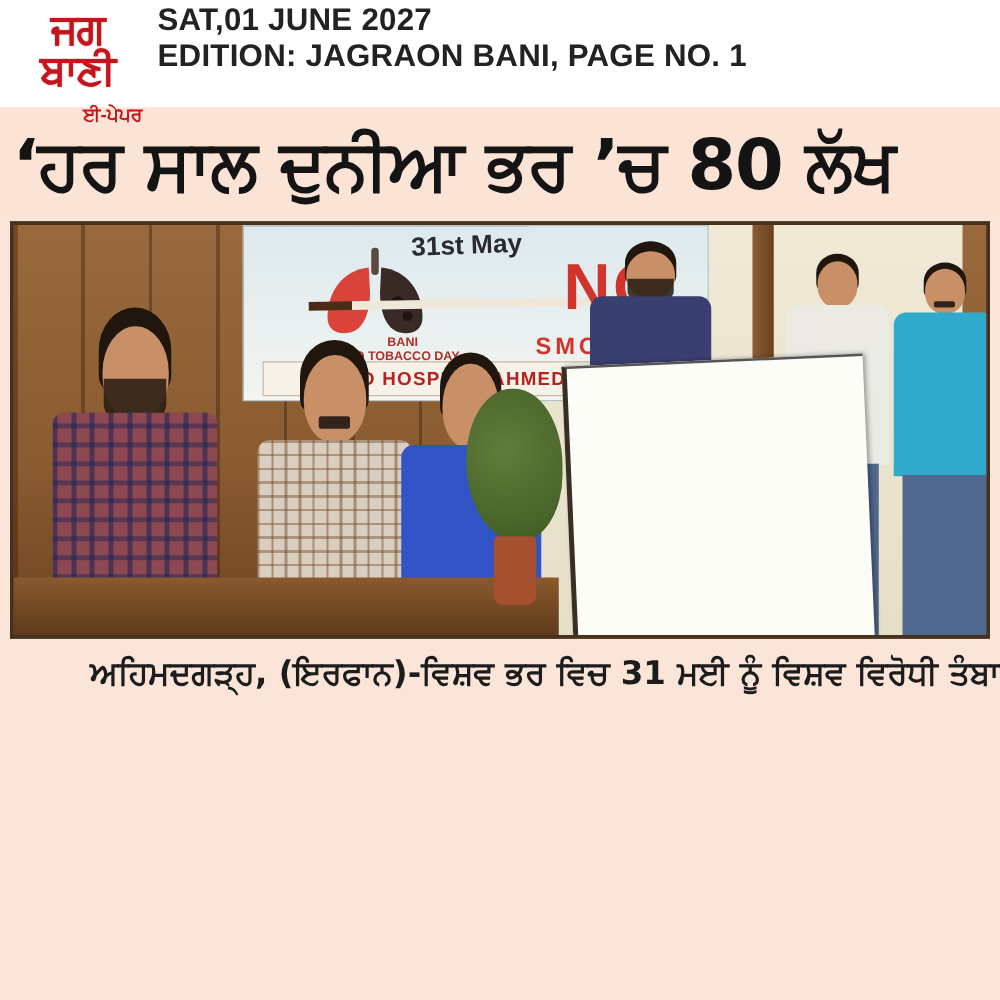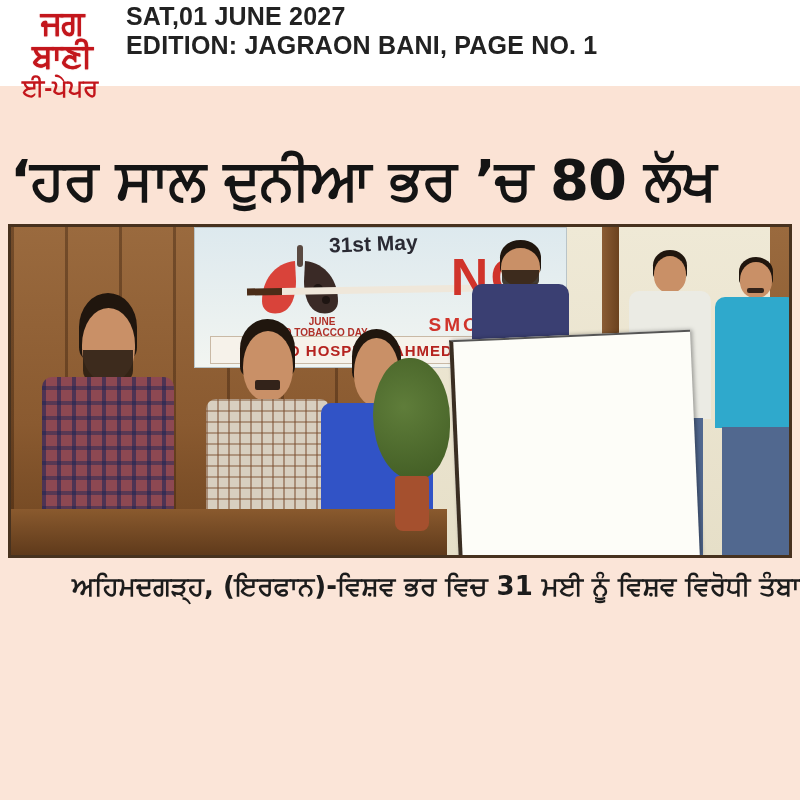--- a/index.html
+++ b/index.html
@@ -4,28 +4,28 @@
 <style>
   * { margin:0; padding:0; box-sizing:border-box; }
   html,body { width:800px; height:800px; overflow:hidden; }
   body { font-family:"Liberation Sans","DejaVu Sans",sans-serif; background:#fbe5d8; }
 
   
   .masthead { background:#ffffff; height:86px; display:flex; align-items:flex-start; padding:2px 6px 0 6px; }
   .logo { width:112px; text-align:center; line-height:1; padding-top:4px; }
   .logo-main { color:#c3161c; font-weight:800; font-size:33px; letter-spacing:-1px;
                text-shadow:0 0 1px #c3161c; font-family:"DejaVu Sans",sans-serif; }
-  .logo-sub { color:#c3161c; font-weight:700; font-size:24px; margin-top:4px; padding-right:4px; }
+  .logo-sub { color:#c3161c; font-weight:700; font-size:15px; margin-top:13px; text-align:right; padding-right:4px; }
   .mast-info { padding-left:8px; padding-top:0; }
   .mast-date, .mast-edition { font-size:25px; font-weight:700; color:#222; line-height:29px; letter-spacing:.2px; }
 
   
   .headline { background:#fbe3d5; padding:8px 10px 2px 10px; }
   .headline div { font-size:56px; line-height:77px; font-weight:800; color:#141414;
-                  font-family:"DejaVu Sans",sans-serif; letter-spacing:-1px; white-space:nowrap;margin-top:47px; }
+                  font-family:"DejaVu Sans",sans-serif; letter-spacing:-1px; white-space:nowrap; }
 
   
   .photo-frame { margin:4px 8px 2px 8px; height:334px; border:3px solid #47321f; position:relative; overflow:hidden; background:#8a5a30; }
   .scene { position:absolute; inset:0; }
   .wood { position:absolute; inset:0;
           background: repeating-linear-gradient(90deg, rgba(40,18,4,.35) 0 3px, rgba(255,255,255,0) 3px 54px),
                       linear-gradient(180deg,#9a6a3e 0%, #8a5a30 60%, #6e441f 100%); }
   .wall { position:absolute; left:53%; top:0; width:44.5%; height:100%; background:linear-gradient(180deg,#efe9d6,#e6dfc8); }
   .doorframe { position:absolute; left:76%; top:0; width:2.2%; height:100%; background:linear-gradient(90deg,#8a5c34,#6b421e); }
 
@@ -107,21 +107,21 @@
             <path d="M41 16 C20 18 8 36 8 56 C8 66 16 70 26 68 C38 65 42 50 42 36 Z" fill="#d9433a"></path>
             <path d="M51 16 C72 18 84 36 84 56 C84 66 76 70 66 68 C54 65 50 50 50 36 Z" fill="#3a2a26"></path>
             <circle cx="64" cy="44" r="5" fill="#1e1512"></circle>
             <circle cx="72" cy="55" r="4" fill="#1e1512"></circle>
           </svg>
         </span>
         <div class="cigarette"></div>
         <div class="banner-no">NO</div>
         <div class="banner-smoking">SMOKING</div>
         <div class="banner-world">
-          <div>JUNE</div>
+          <div>BANI</div>
           <div>NO TOBACCO DAY</div>
         </div>
         <div class="hospital-strip">
           <span>HIND HOSPITAL AHMEDGARH</span>
         </div>
       </div>
 
       <div class="person" style="left:4%; top:20%; width:17%; height:80%;">
         <div class="hair" style="left:28%; top:0; width:44%; height:26%;"></div>
         <div class="head" style="left:30%; top:6%; width:40%; height:28%;"></div>

